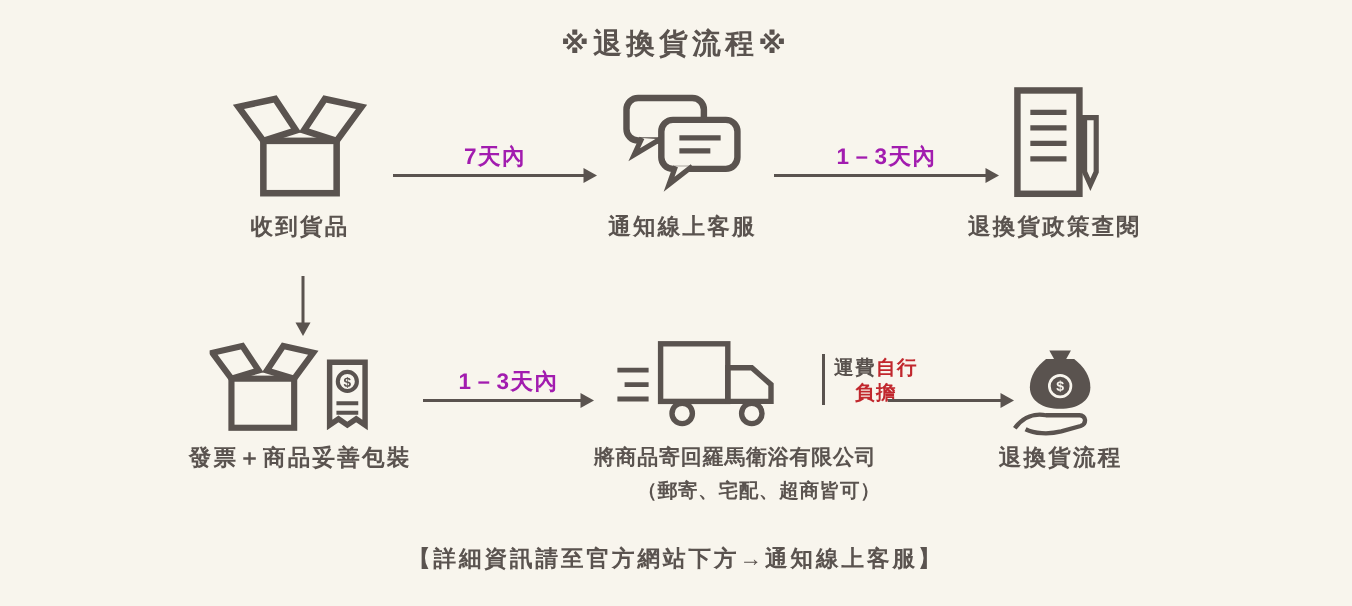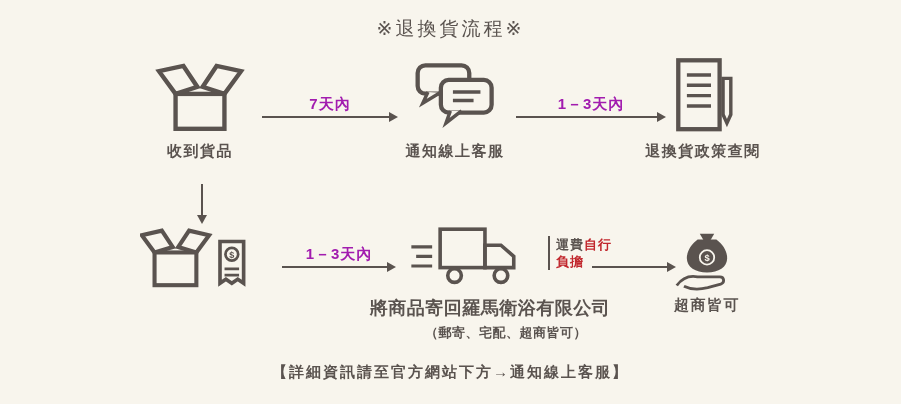--- a/index.html
+++ b/index.html
@@ -6,35 +6,35 @@
   body {
     width: 901px; height: 404px;
     background: #f8f5ed;
     font-family: "Liberation Sans", "DejaVu Sans", sans-serif;
     position: relative; overflow: hidden;
     color: #5a534f;
   }
   svg { display: block; }
   .title {
     position: absolute; top: 16px; left: 0; width: 100%;
-    text-align: center; font-size: 19px; font-weight: normal; letter-spacing: 3px;
+    text-align: center; font-size: 19px; font-weight: bold; letter-spacing: 3px;
   }
   .footer {
     position: absolute; top: 363px; left: 0; width: 100%;
     text-align: center; font-size: 15px; font-weight: bold; letter-spacing: 2px;
   }
   .node {
     position: absolute; display: flex; flex-direction: column; align-items: center;
     transform: translateX(-50%);
   }
   .iconbox { display: flex; align-items: center; justify-content: center; }
   .row1 .iconbox { height: 80px; }
   .row2 .iconbox { height: 64px; }
   .label { font-weight: bold; font-size: 15px; letter-spacing: 1.5px; white-space: nowrap; margin-top: 6px; }
-  .label.small { font-size: 18px; letter-spacing: 0.5px; }
+  .label.small { font-size: 14px; letter-spacing: 0.5px; }
   .sublabel { font-weight: bold; font-size: 13px; letter-spacing: 0.5px; white-space: nowrap; margin-top: 4px; margin-left: 32px; }
   .arrow { position: absolute; height: 40px; }
   .arrow .time {
     position: absolute; bottom: 12px; left: 50%; transform: translateX(-50%);
     color: #a21caf; font-weight: bold; font-size: 15px; letter-spacing: 1px; white-space: nowrap;
   }
   .arrow .time.small { font-size: 13px; letter-spacing: 0.5px; }
   .arrow .line { position: absolute; left: 0; right: 7px; top: 30px; height: 2px; background: #5a534f; }
   .arrow .head {
     position: absolute; right: 0; top: 31px; transform: translateY(-50%);
@@ -45,21 +45,21 @@
   .varrow .head {
     position: absolute; left: 50%; bottom: -8px; transform: translateX(-50%);
     width: 0; height: 0;
     border-top: 9px solid #5a534f; border-left: 5px solid transparent; border-right: 5px solid transparent;
   }
   .freight-note {
     position: absolute; left: 524px; top: 236px; width: 58px;
     border-left: 2px solid #5a534f; padding-left: 6px;
     font-size: 13px; font-weight: bold; line-height: 17px; letter-spacing: 1px; margin-left: 24px;
   }
-  .fn-line2 { text-align: left; padding-right: 2px; }
+  .fn-line2 { text-align: center; padding-right: 2px; }
   .red { color: #c1272d; }
   .ship-icon-shift { margin-right: 40px; }
 </style>
 </head>
 <body>
 
 <div class="title">※退換貨流程※</div>
 
 <div class="node row1" style="left:200px; top:56px;">
   <div class="iconbox">
@@ -125,20 +125,21 @@
         <rect x="16" y="28" width="46" height="36"></rect>
         <path d="M16 28 L2 9 L24 4 L36 22 Z" fill="#f8f5ed"></path>
         <path d="M62 28 L76 9 L54 4 L42 22 Z" fill="#f8f5ed"></path>
         <path d="M88 16 h26 v46 l-6.5 -4.5 -6.5 4.5 -6.5 -4.5 -6.5 4.5 Z" fill="#f8f5ed" stroke-width="4"></path>
         <circle cx="101" cy="30" r="7" stroke-width="3"></circle>
         <path d="M93 46 h16 M93 53 h16" stroke-width="3"></path>
       </g>
       <text x="101" y="34" font-size="10" font-weight="bold" fill="#5a534f" text-anchor="middle">$</text>
     </svg>
   </div>
+  <div class="label">發票＋商品妥善包裝</div>
 </div>
 
 <div class="arrow" style="left:282px; top:236px; width:114px;">
   <div class="time">1－3天內</div>
   <div class="line"></div>
   <div class="head"></div>
 </div>
 
 <div class="node row2" style="left:490px; top:226px;">
   <div class="iconbox ship-icon-shift">
@@ -169,16 +170,16 @@
 <div class="node row2" style="left:707px; top:226px;">
   <div class="iconbox">
     <svg viewBox="0 0 100 92" width="72" aria-hidden="true">
       <path d="M40 12 h20 l-5 9 h-10 Z" fill="#5a534f"></path>
       <path d="M37 20 h26 c9 7 15 16 15 26 c0 13 -12 20 -28 20 c-16 0 -28 -7 -28 -20 c0 -10 6 -19 15 -26 Z" fill="#5a534f"></path>
       <circle cx="50" cy="45" r="10" fill="none" stroke="#f8f5ed" stroke-width="2.5"></circle>
       <text x="50" y="50" font-size="13" font-weight="bold" fill="#f8f5ed" text-anchor="middle">$</text>
       <path d="M8 84 C16 73 27 70 37 72 L68 72 C74 72 75 80 69 82 L51 87 C39 90 26 89 18 85" fill="none" stroke="#5a534f" stroke-width="4"></path>
     </svg>
   </div>
-  <div class="label">超商皆可</div>
+  <div class="label">退換貨流程</div>
 </div>
 
 <div class="footer">【詳細資訊請至官方網站下方→通知線上客服】</div>
 
 </body></html>

